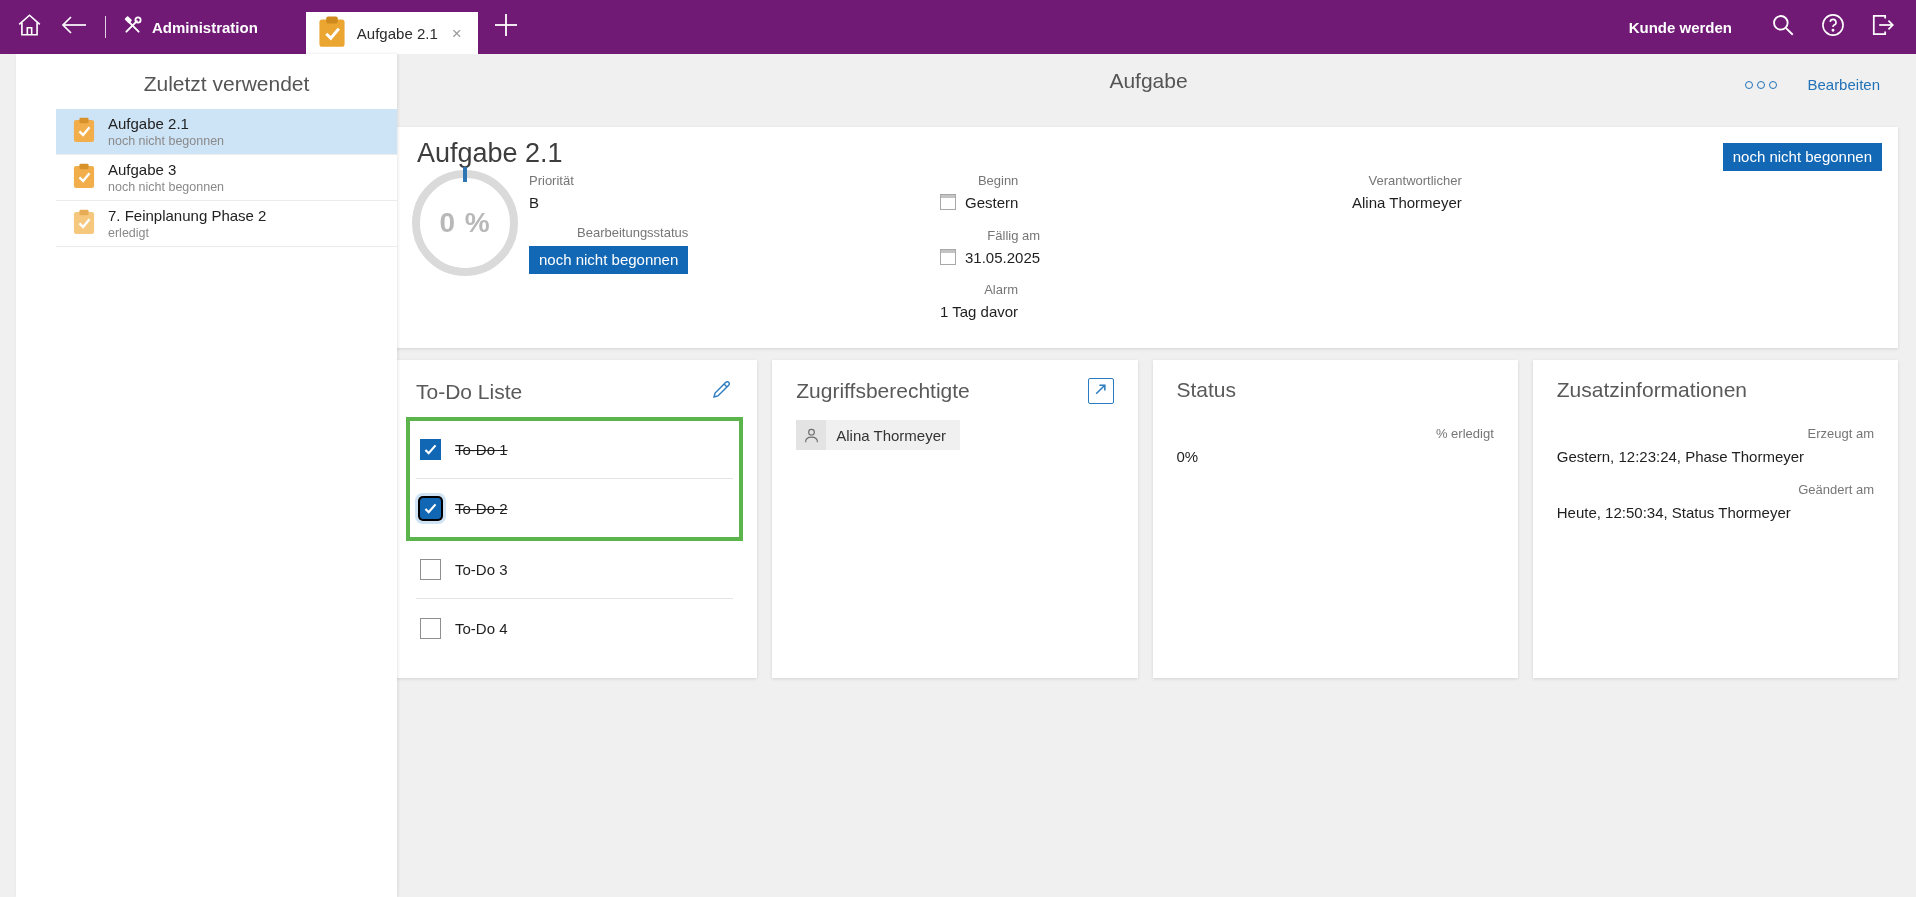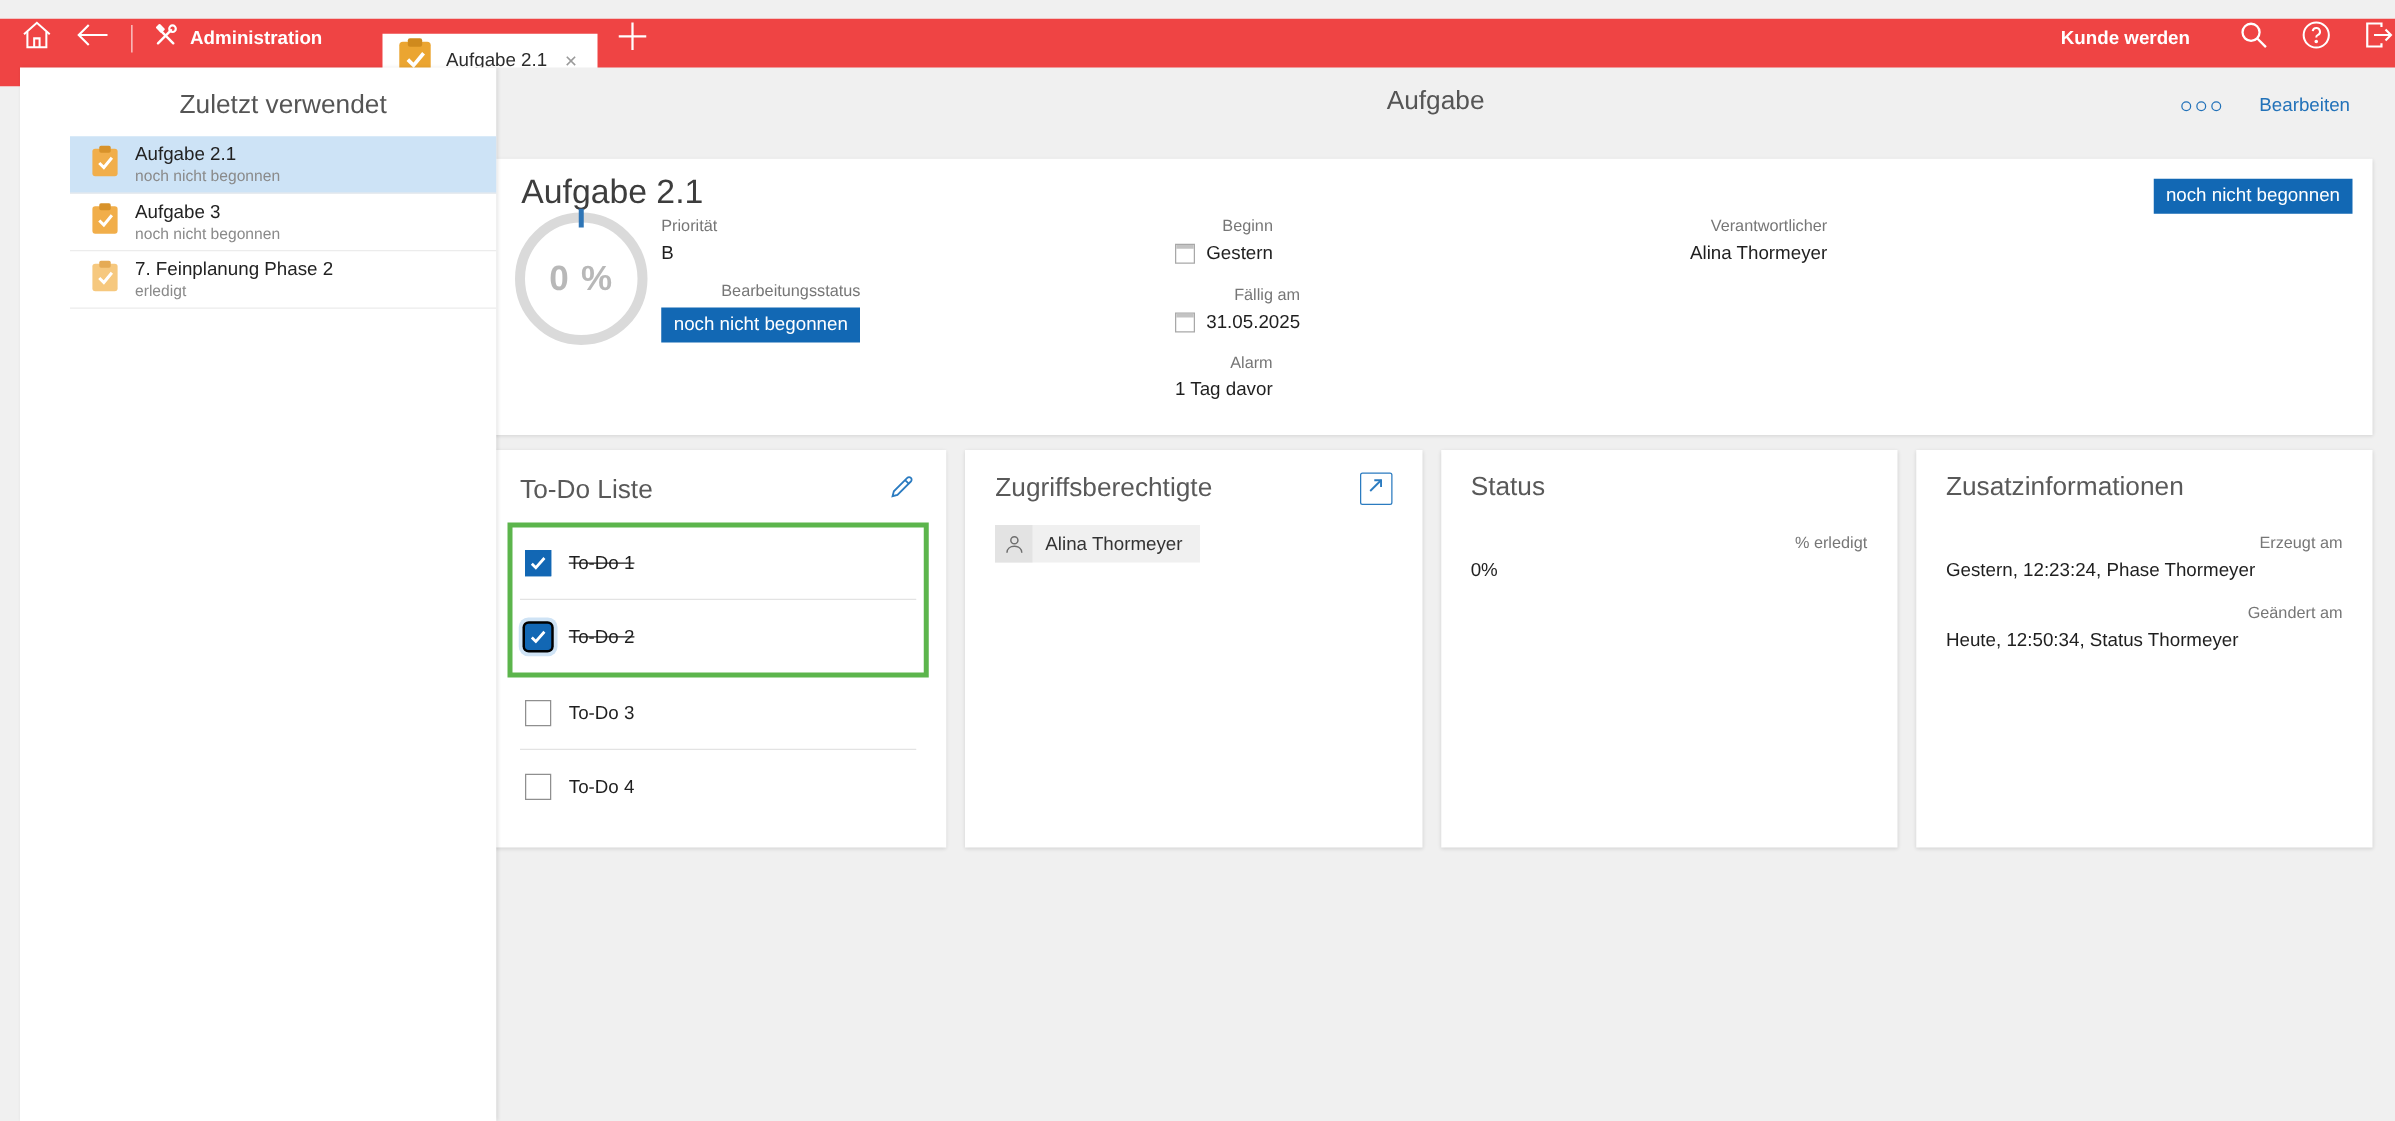--- a/index.html
+++ b/index.html
@@ -7,34 +7,34 @@
   body {
     font-family: "Liberation Sans", sans-serif;
     background:#f0f0f0;
     position:relative;
     color:#1f1f1f;
   }
 
   
   .topbar {
     position:absolute; top:0; left:0; width:1916px; height:54px;
-    background:#ef4444; display:flex; align-items:flex-start; color:#fff;margin-top:15px;
+    background:#701a75; display:flex; align-items:center; color:#fff;
   }
   .tb-left { display:flex; align-items:center; gap:16px; padding-left:16px; }
   .tb-iconbtn { display:flex; align-items:center; justify-content:center; cursor:pointer; }
   .tb-divider { width:1px; height:22px; background:rgba(255,255,255,.8); }
   .tb-module { display:flex; align-items:center; gap:9px; font-size:15px; font-weight:700; }
   .tab {
     margin-left:48px; align-self:flex-end; height:42px; background:#fff; color:#2b2b2b;
     display:flex; align-items:center; gap:11px; padding:0 13px 0 12px; font-size:15px;
   }
   .tab-close { color:#9a9a9a; font-size:17px; line-height:1; padding:2px 3px; }
   .tb-plus { margin-left:14px; }
   .tb-spacer { flex:1; }
-  .tb-right { display:flex; align-items:center; gap:24px; }
+  .tb-right { display:flex; align-items:center; gap:24px; padding-right:20px; }
   .tb-kunde { font-size:15px; font-weight:700; margin-right:14px; }
 
   
   .sidebar {
     position:absolute; top:54px; left:16px; width:381px; bottom:0; background:#fff;
     box-shadow:1px 0 3px rgba(0,0,0,.10); z-index:2;padding-left:40px;
   }
   .sb-title { text-align:center; font-size:21px; font-weight:300; color:#555; padding:18px 0 13px; }
   .sb-item { height:46px; display:flex; align-items:center; gap:13px; padding:0 10px 0 17px; border-bottom:1px solid #ececec; cursor:pointer; }
   .sb-item.selected { background:#cde3f6; }
@@ -57,21 +57,21 @@
   .task-title { position:absolute; left:25px; top:11px; font-size:27px; font-weight:300; color:#3d3d3d; }
   .ring { position:absolute; left:20px; top:43px; width:106px; height:106px; border-radius:50%;
           border:8px solid #dadada; display:flex; align-items:center; justify-content:center; }
   .ring-tick { position:absolute; left:50%; top:-11px; transform:translateX(-50%); width:4px; height:15px; background:#2e75b6; }
   .ring-text { font-size:28px; font-weight:700; color:#b8b8b8; letter-spacing:1px; }
   .fgroup { position:absolute; }
   .flabel { font-size:13px; color:#767676; margin-bottom:6px;text-align:right; }
   .fvalue { font-size:15px; color:#1f1f1f; }
   .badge { display:inline-block; background:#1268b4; color:#fff; font-size:15px; padding:5px 10px 6px; }
   .badge-top { position:absolute; right:16px; top:16px; }
-  .date-row { display:flex; align-items:flex-end; gap:9px; }
+  .date-row { display:flex; align-items:flex-start; gap:9px; }
   .cal-icon { width:16px; height:16px; border:1px solid #a8a8a8; background:#fff; position:relative; }
   .cal-icon::before { content:""; position:absolute; top:0; left:0; right:0; height:3px; background:#c3c3c3; }
 
   .g-prio   { left:137px; top:46px; }
   .g-status { left:137px; top:98px; }
   .g-beginn { left:548px; top:46px; }
   .g-due    { left:548px; top:101px; }
   .g-alarm  { left:548px; top:155px; }
   .g-resp   { left:960px; top:46px; }
 

